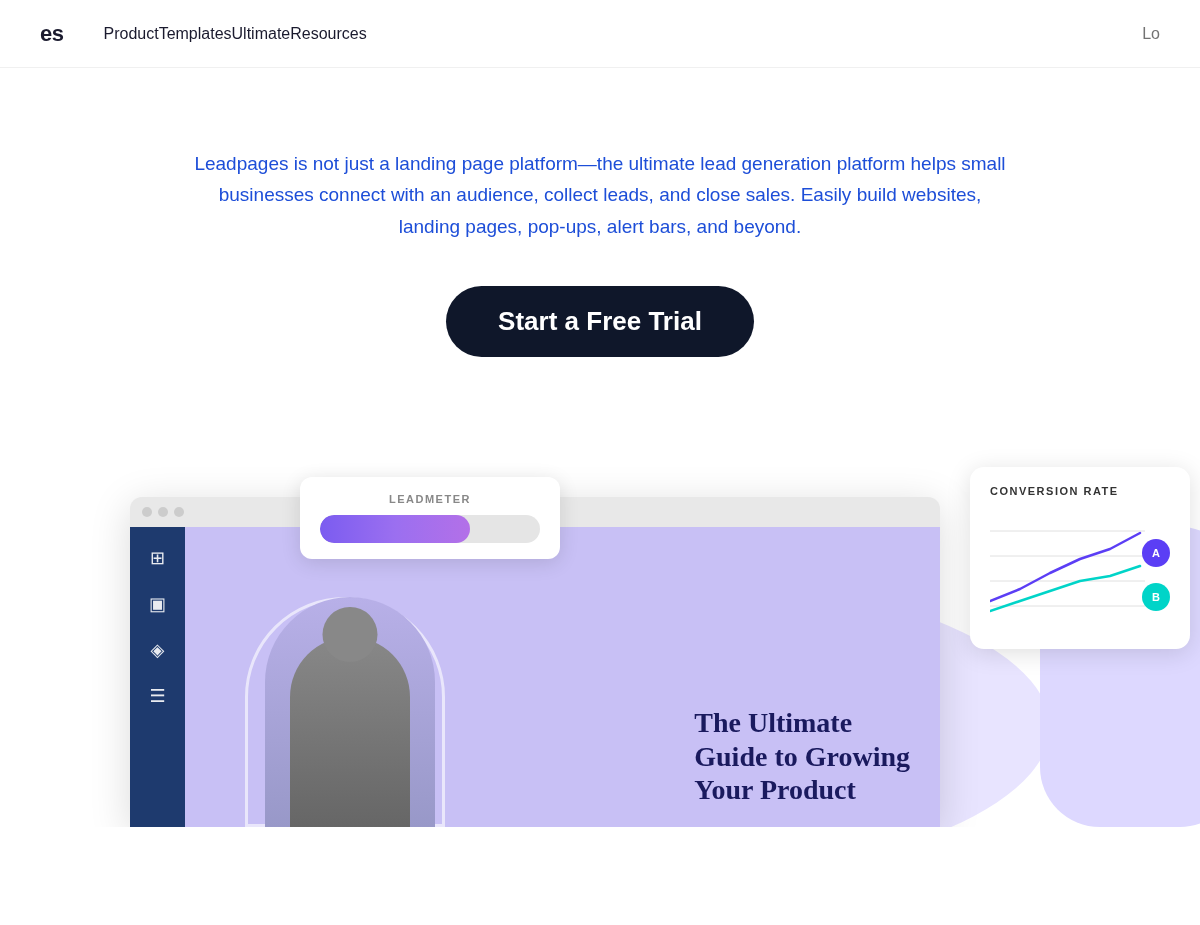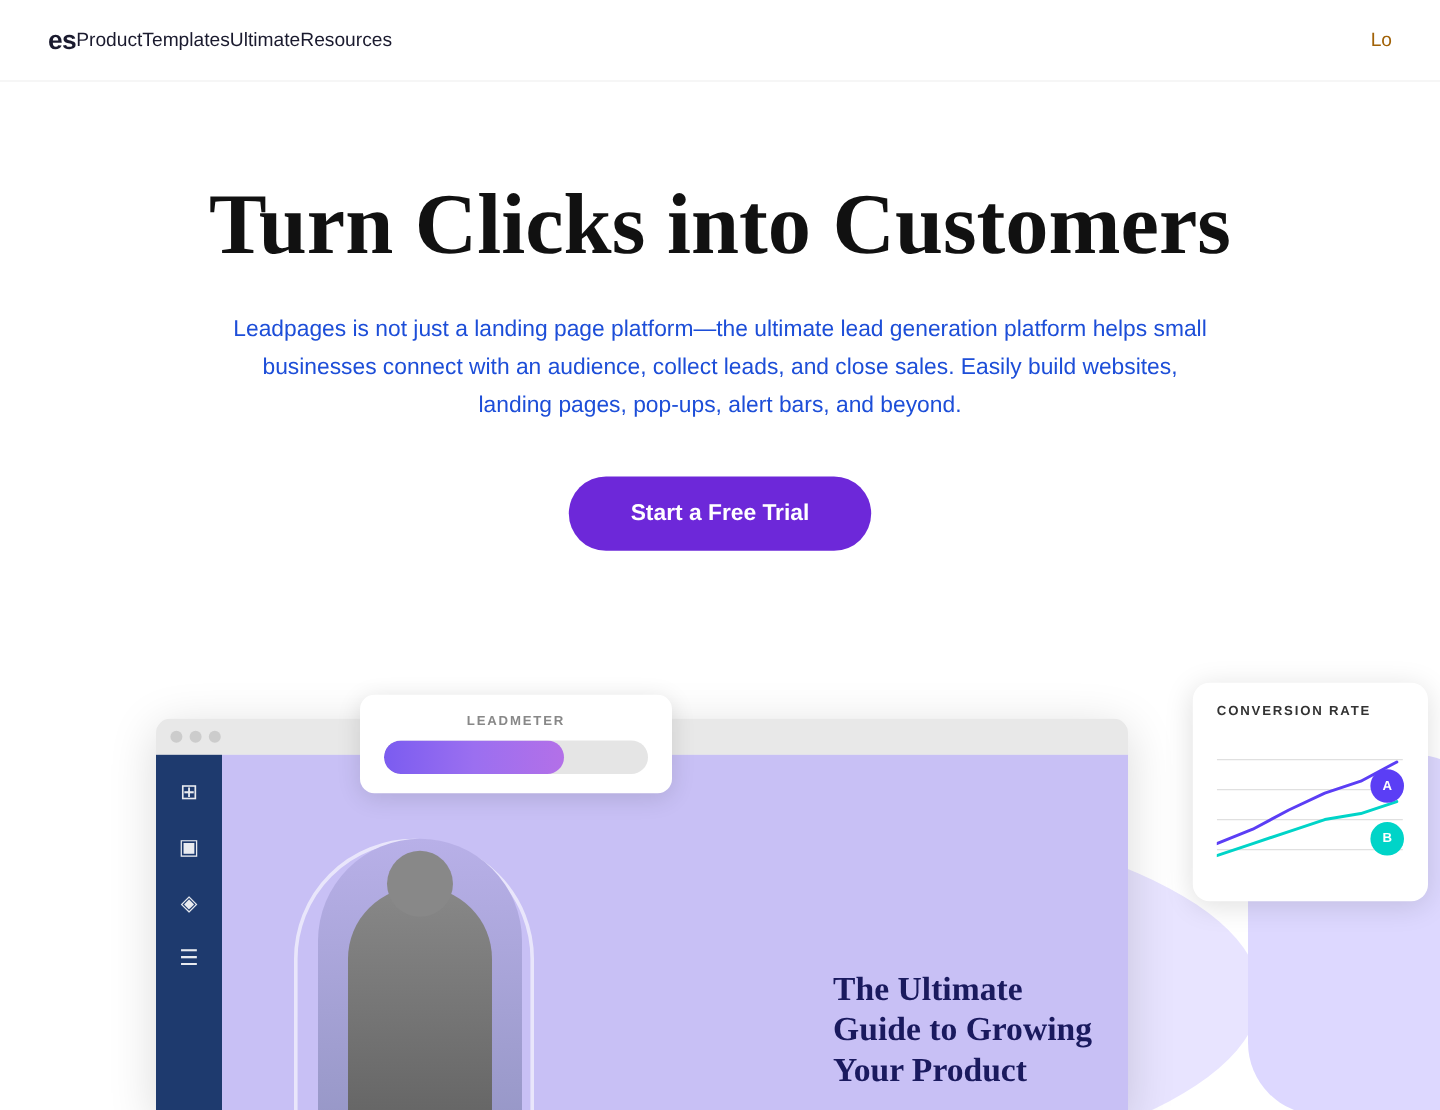--- a/index.html
+++ b/index.html
@@ -17,40 +17,41 @@
       align-items: center;
       padding: 0 40px;
       height: 68px;
       border-bottom: 1px solid #f0f0f0;
       position: relative;
     }
     .nav-logo {
       font-size: 22px;
       font-weight: 700;
       color: #1a1a2e;
+      margin-right: 40px;
       letter-spacing: -0.5px;
     }
     .nav-links {
       display: flex;
       list-style: none;
     }
     .nav-links li a {
       text-decoration: none;
       color: #1a1a2e;
       font-size: 16px;
       font-weight: 500;
     }
     .nav-right {
       position: absolute;
       right: 40px;
       top: 50%;
       transform: translateY(-50%);
       font-size: 16px;
       font-weight: 500;
-      color: #a16207;
+      color: #737373;
     }
 
     
     .hero {
       text-align: center;
       padding: 80px 100px 60px;
     }
     .hero h1 {
       font-size: 72px;
       font-weight: 800;
@@ -61,25 +62,25 @@
     }
     .hero p {
       font-size: 19px;
       color: #1d4ed8;
       line-height: 1.65;
       max-width: 820px;
       margin: 0 auto 44px;
     }
     .cta-button {
       display: inline-block;
-      background: #6d28d9;
+      background: #0f172a;
       color: #fff;
       padding: 20px 52px;
       border-radius: 50px;
-      font-size: 19px;
+      font-size: 26px;
       font-weight: 600;
       border: none;
       cursor: pointer;
       text-decoration: none;
     }
 
     
     .preview-area {
       position: relative;
       width: 100%;
@@ -266,21 +267,21 @@
 
     
     .conversion-card {
       position: absolute;
       top: 20px;
       right: 10px;
       background: #fff;
       border-radius: 14px;
       padding: 18px 20px;
       box-shadow: 0 4px 24px rgba(0,0,0,0.13);
-      width: 196px;
+      width: 220px;
       z-index: 5;
     }
     .conversion-title {
       font-size: 11px;
       font-weight: 700;
       letter-spacing: 1.5px;
       color: #333;
       text-transform: uppercase;
       margin-bottom: 14px;
     }
@@ -330,21 +331,20 @@
   <ul class="nav-links">
     <li><a href="#">Product</a></li>
     <li><a href="#">Templates</a></li>
     <li><a href="#">Ultimate</a></li>
     <li><a href="#">Resources</a></li>
   </ul>
   <div class="nav-right">Lo</div>
 </nav>
 
 <section class="hero">
-  <h1>Turn Clicks into Customers</h1>
   <p>Leadpages is not just a landing page platform—the ultimate lead generation platform helps small businesses connect with an audience, collect leads, and close sales. Easily build websites, landing pages, pop-ups, alert bars, and beyond.</p>
   <button class="cta-button">Start a Free Trial</button>
 </section>
 
 <div class="preview-area">
 
   <div class="bg-blob"></div>
   <div class="bg-blob-right"></div>
 
   <div class="leadmeter-card">

